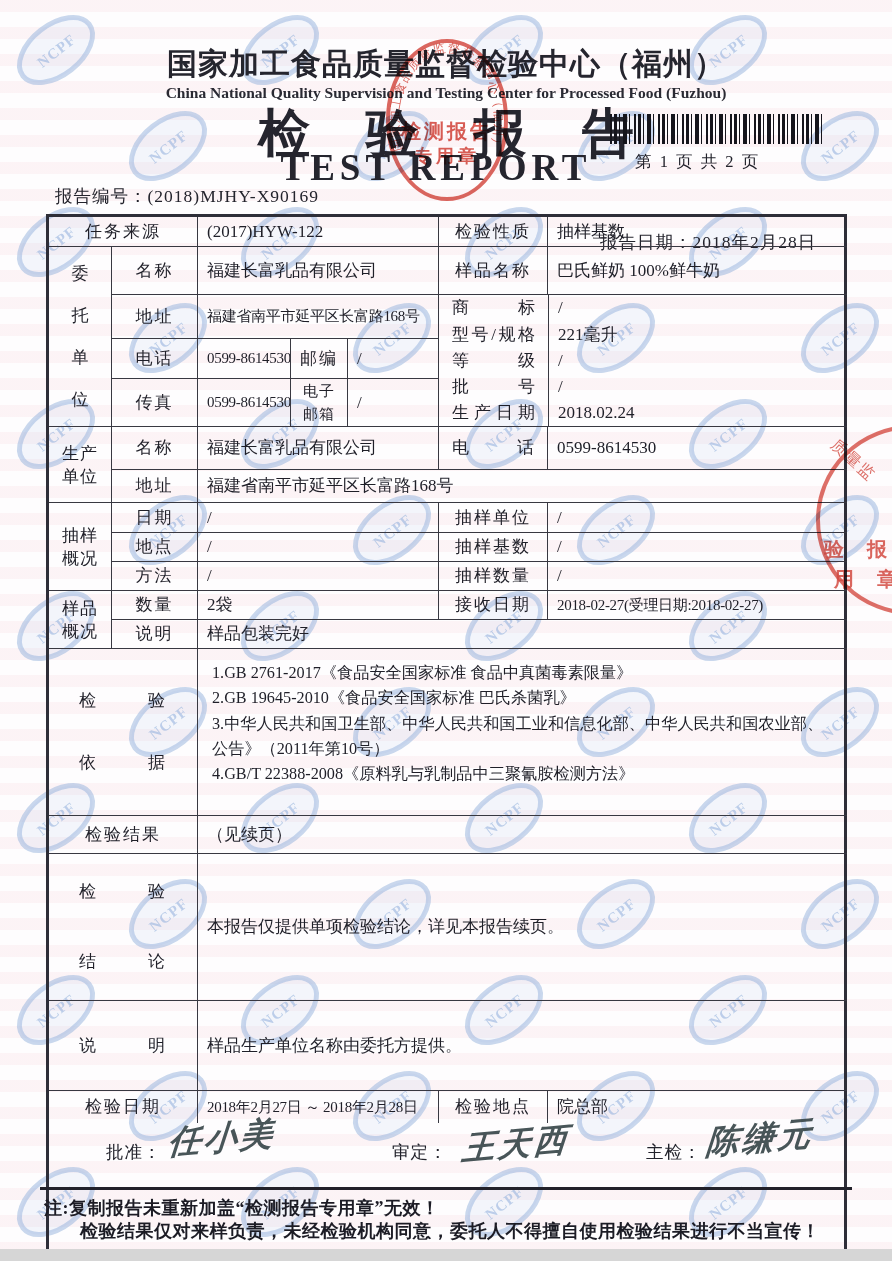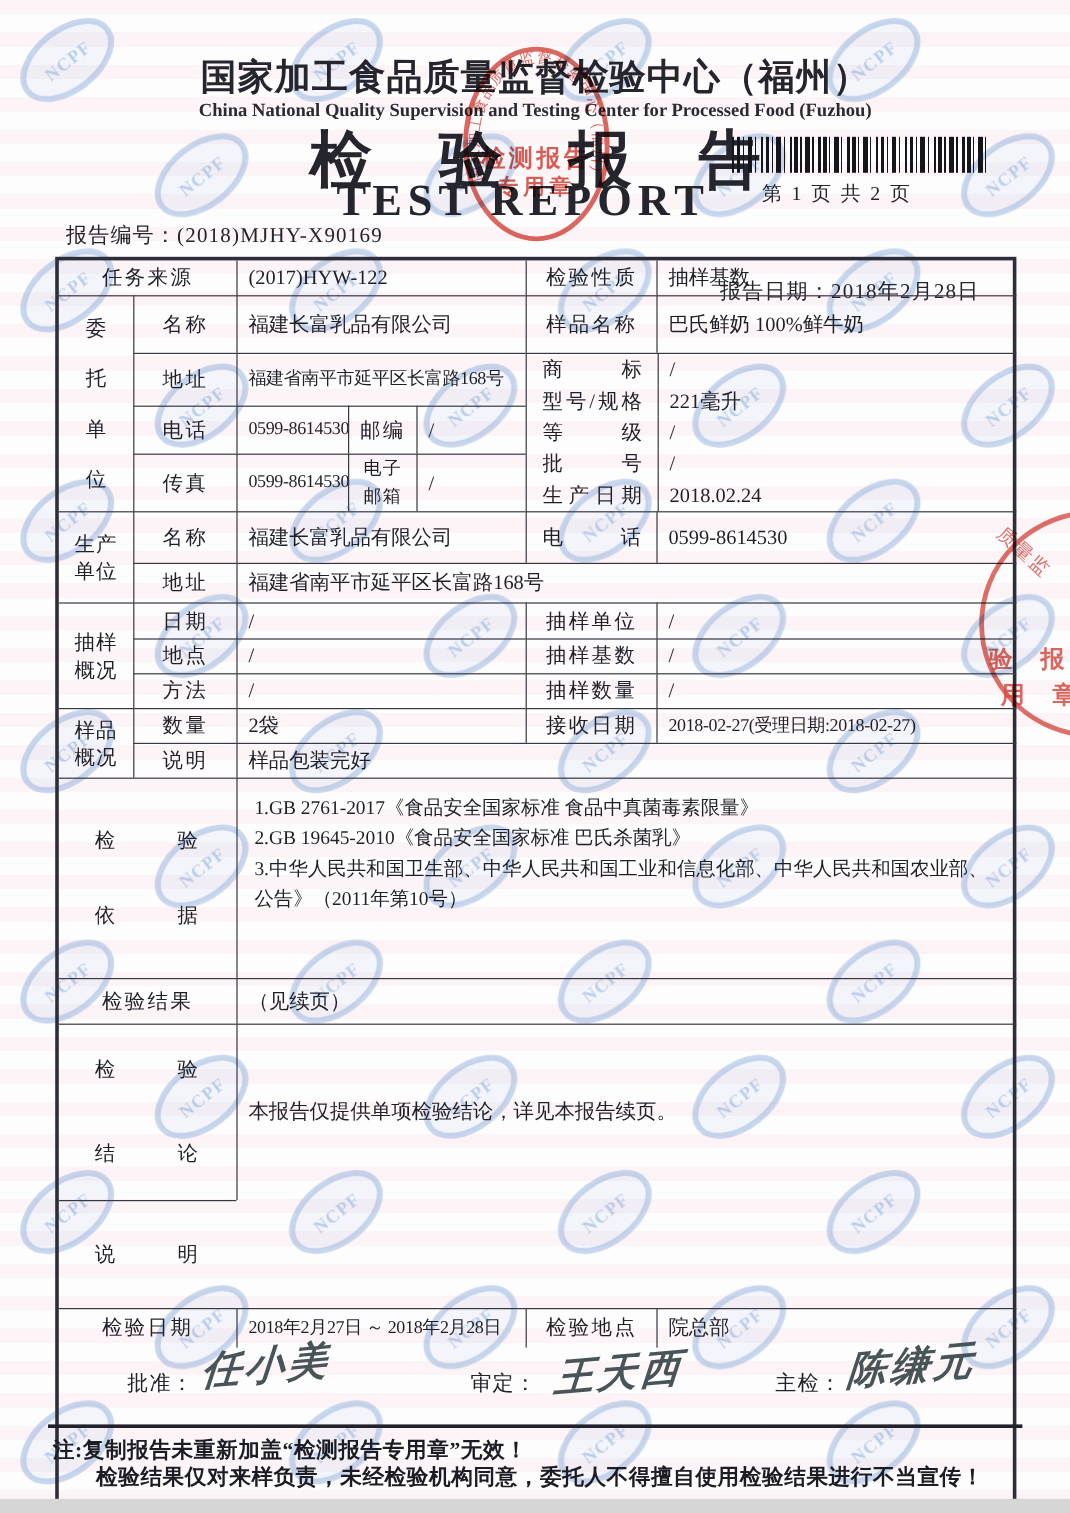--- a/index.html
+++ b/index.html
@@ -196,34 +196,36 @@
 
     <div class="cell e-l c" style="left:0;top:431px;width:148px;height:167px">
         <span class="sp" style="padding:0 30px;line-height:62px">检验
 依据</span>
       </div>
     <div class="cell block basis-txt" style="left:148px;top:431px;width:650px;height:167px">
       <div>1.GB 2761-2017《食品安全国家标准 食品中真菌毒素限量》</div>
       <div>2.GB 19645-2010《食品安全国家标准 巴氏杀菌乳》</div>
       <div>3.中华人民共和国卫生部、中华人民共和国工业和信息化部、中华人民共和国农业部、</div>
       <div>公告》（2011年第10号）</div>
+      <div>4.GB/T 22388-2008《原料乳与乳制品中三聚氰胺检测方法》</div>
     </div>
 
     <div class="cell pl" style="left:148px;top:598px;width:650px;height:38px">（见续页）</div>
     <div class="cell e-l c" style="left:0;top:598px;width:148px;height:38px">检验结果</div>
 
     <div class="cell e-l c" style="left:0;top:636px;width:148px;height:147px">
         <span class="sp" style="padding:0 30px;line-height:70px">检验
 结论</span>
       </div>
     <div class="cell pl" style="left:148px;top:636px;width:650px;height:147px">本报告仅提供单项检验结论，详见本报告续页。</div>
 
     <div class="cell e-l c" style="left:0;top:783px;width:148px;height:90px">
         <span class="sp" style="padding:0 30px">说明</span>
       </div>
+    <div class="cell pl" style="left:148px;top:783px;width:650px;height:90px">样品生产单位名称由委托方提供。</div>
 
     <div class="cell e-l c" style="left:0;top:873px;width:148px;height:33px">检验日期</div>
     <div class="cell pl sm" style="left:148px;top:873px;width:241px;height:33px">2018年2月27日 ～ 2018年2月28日</div>
     <div class="cell c" style="left:389px;top:873px;width:109px;height:33px">检验地点</div>
     <div class="cell pl" style="left:498px;top:873px;width:300px;height:33px">院总部</div>
   </div>
 
   <div class="abs flabel" style="left:106px;top:1140px">批准：</div>
   <div class="abs sig" style="left:168px;top:1116px">任小美</div>
   <div class="abs flabel" style="left:392px;top:1140px">审定：</div>

